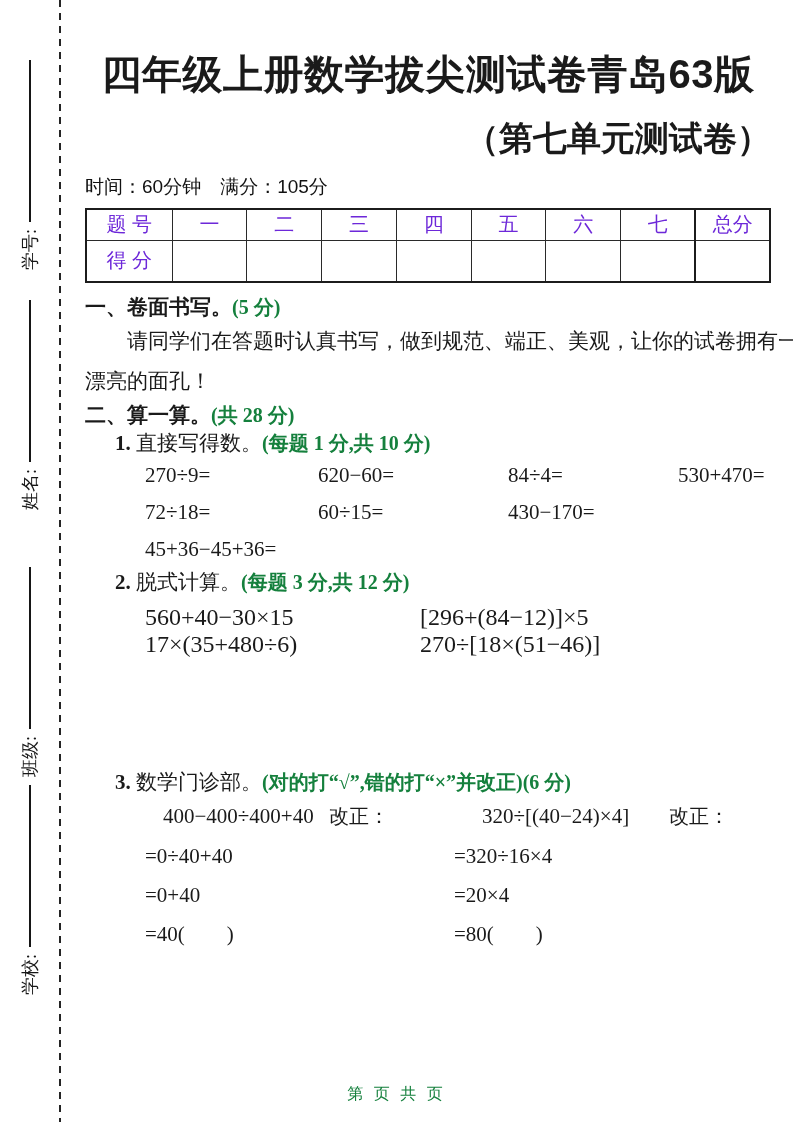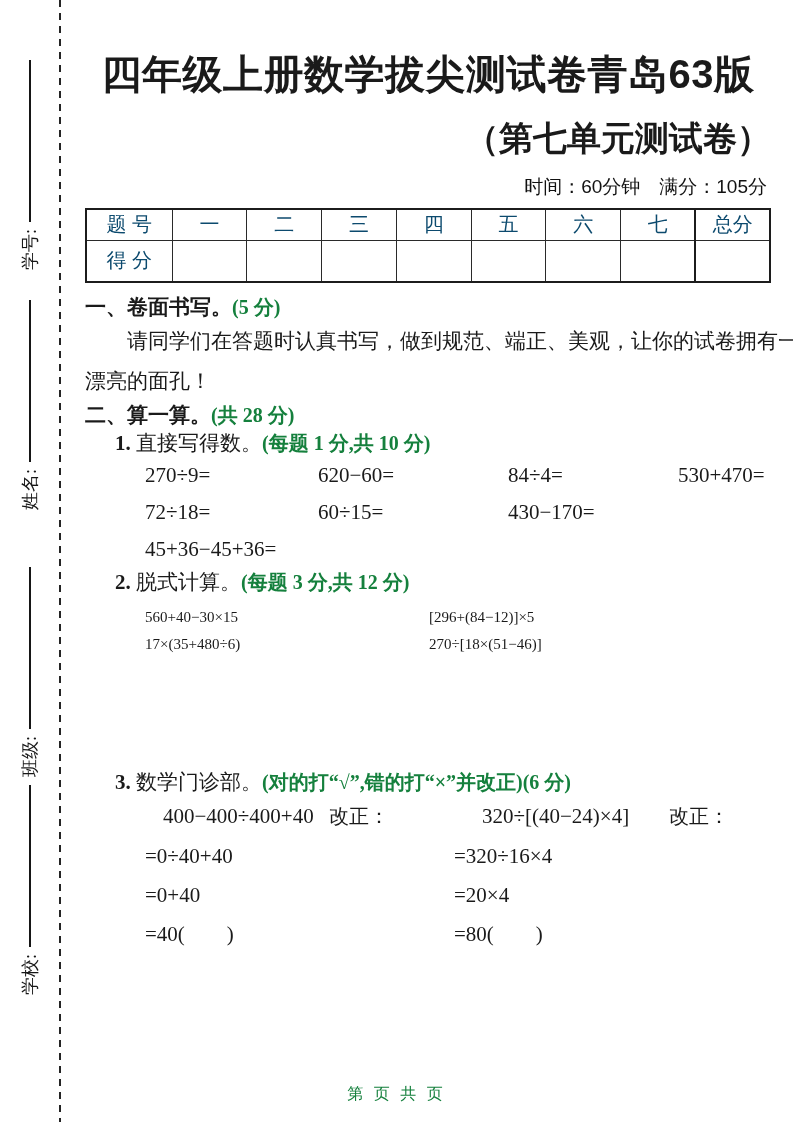--- a/index.html
+++ b/index.html
@@ -29,29 +29,29 @@
     margin-top:38px; text-align:center;
     font-family:"Liberation Sans", sans-serif; font-weight:bold;
     font-size:40px; line-height:56px; letter-spacing:0.5px; white-space:nowrap;
   }
   .hdr-subtitle {
     margin-top:12px; text-align:right;
     font-family:"Liberation Sans", sans-serif; font-weight:bold;
     font-size:34px; line-height:48px; white-space:nowrap;
   }
   .meta-line {
-    margin-top:12px; text-align:right; padding-right:4px;
+    margin-top:12px; padding-right:4px;
     font-family:"Liberation Sans", sans-serif; font-size:19px; line-height:26px;
     color:#111; white-space:nowrap;
   }
   
   table.score {
     margin-top:8px; width:686px; border-collapse:collapse; table-layout:fixed;
     border:2px solid #1c1c1c;
-    font-family:"Liberation Sans", sans-serif; font-size:20px; color:#0c4a6e;
+    font-family:"Liberation Sans", sans-serif; font-size:20px; color:#6d28d9;
   }
   table.score td { border:1px solid #2a2a2a; text-align:center; vertical-align:middle; }
   table.score col.c0 { width:86px; }
   table.score td.total-col { border-left:2px solid #1c1c1c; }
   table.score tr.r-head td { height:31px; }
   table.score tr.r-score td { height:42px;margin-top:37px; }
 
   
   .sec-heading {
     margin-top:10px; font-size:21px; line-height:28px; white-space:nowrap;
@@ -67,21 +67,21 @@
   .sub-heading .q-num { font-weight:bold; }
 
   .direct-grid {
     display:grid; grid-template-columns:173px 190px 170px auto;
     padding-left:60px; font-size:21px;
   }
   .direct-grid > div { line-height:37px; white-space:nowrap; }
 
   .offtype-row {
     display:grid; grid-template-columns:275px auto;
-    padding-left:60px; font-size:15px;gap:9px;
+    padding-left:60px; font-size:24px;
   }
   .offtype-row > div { line-height:27px; white-space:nowrap; }
   .row1-offtype { margin-top:8px; }
   .row2-offtype { }
 
   .q3-heading { margin-top:110px; }
   .clinic-problems {
     margin-top:7px; display:grid; grid-template-columns:166px 153px 187px auto;
     padding-left:78px; font-size:21px;
   }

